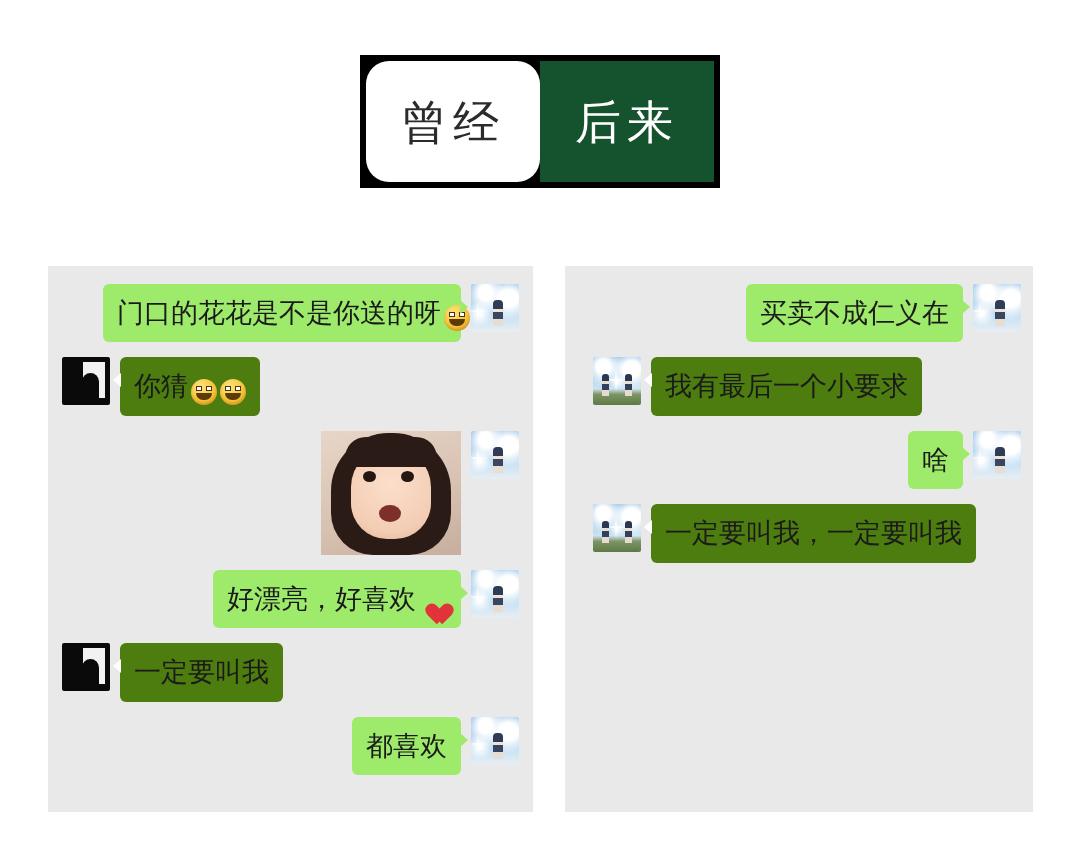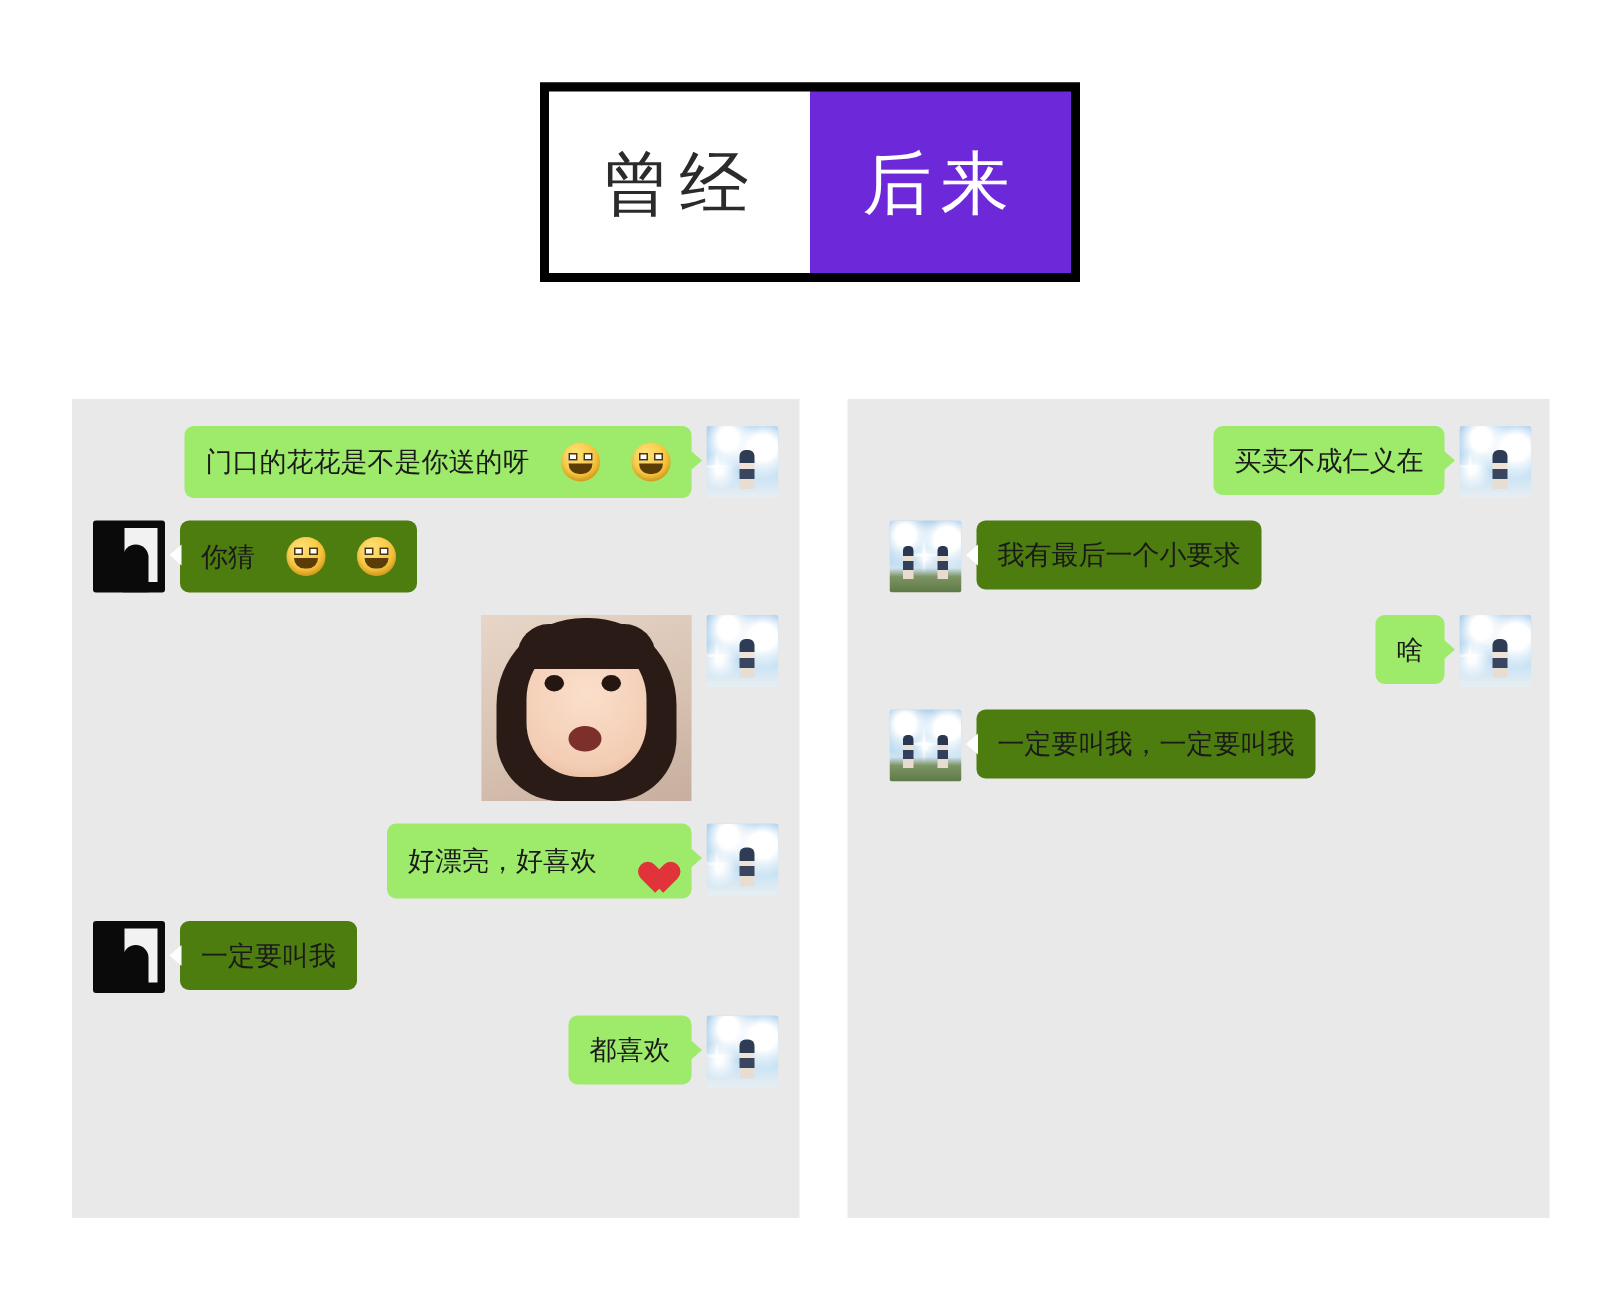--- a/index.html
+++ b/index.html
@@ -33,23 +33,24 @@
     align-items: center;
     justify-content: center;
     font-size: 46px;
     letter-spacing: 6px;
     font-weight: 400;
     line-height: 1;
   }
   .header-half.before {
     background: #ffffff;
     color: #2b2b2b;
+    border-radius: 23px;
   }
   .header-half.after {
-    background: #6d28d9;
+    background: #14532d;
     color: #ffffff;
   }
 
   
   #panels {
     position: absolute;
     left: 48px;
     top: 266px;
     width: 985px;
     height: 546px;
@@ -163,27 +164,27 @@
       linear-gradient(90deg, rgba(255,255,255,0) 0, #fff 48%, rgba(255,255,255,0) 100%) center/100% 2px no-repeat,
       linear-gradient(0deg, rgba(255,255,255,0) 0, #fff 48%, rgba(255,255,255,0) 100%) center/2px 100% no-repeat;
   }
 
   
   .bubble {
     position: relative;
     max-width: 330px;
     padding: 11px 14px;
     border-radius: 6px;
-    font-size: 18px;
+    font-size: 27px;
     line-height: 1.35;
     color: #1a1a1a;
     white-space: nowrap;
     display: flex;
-    align-items: center;
-    gap: 20px;
+    align-items: flex-end;
+    gap: 2px;
   }
   .bubble.green {
     background: #9eea6a;
     margin-right: 10px;
   }
   .bubble.green::after {
     content: "";
     position: absolute;
     right: -7px;
     top: 16px;

